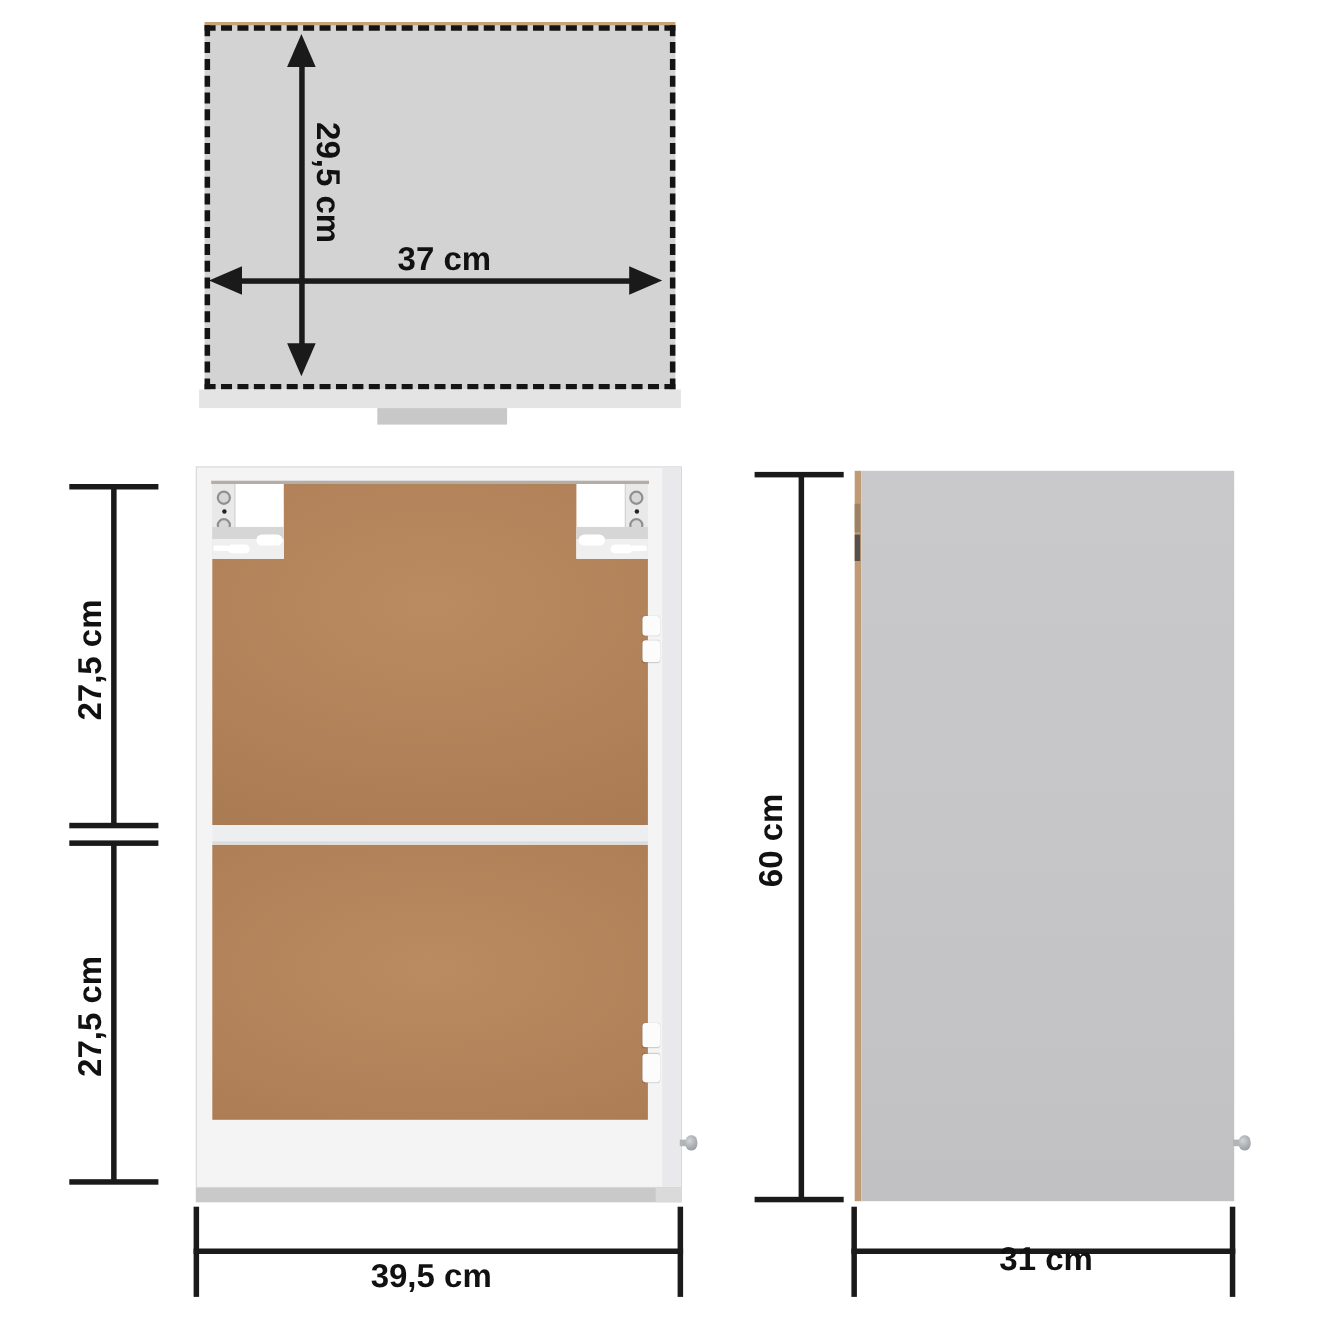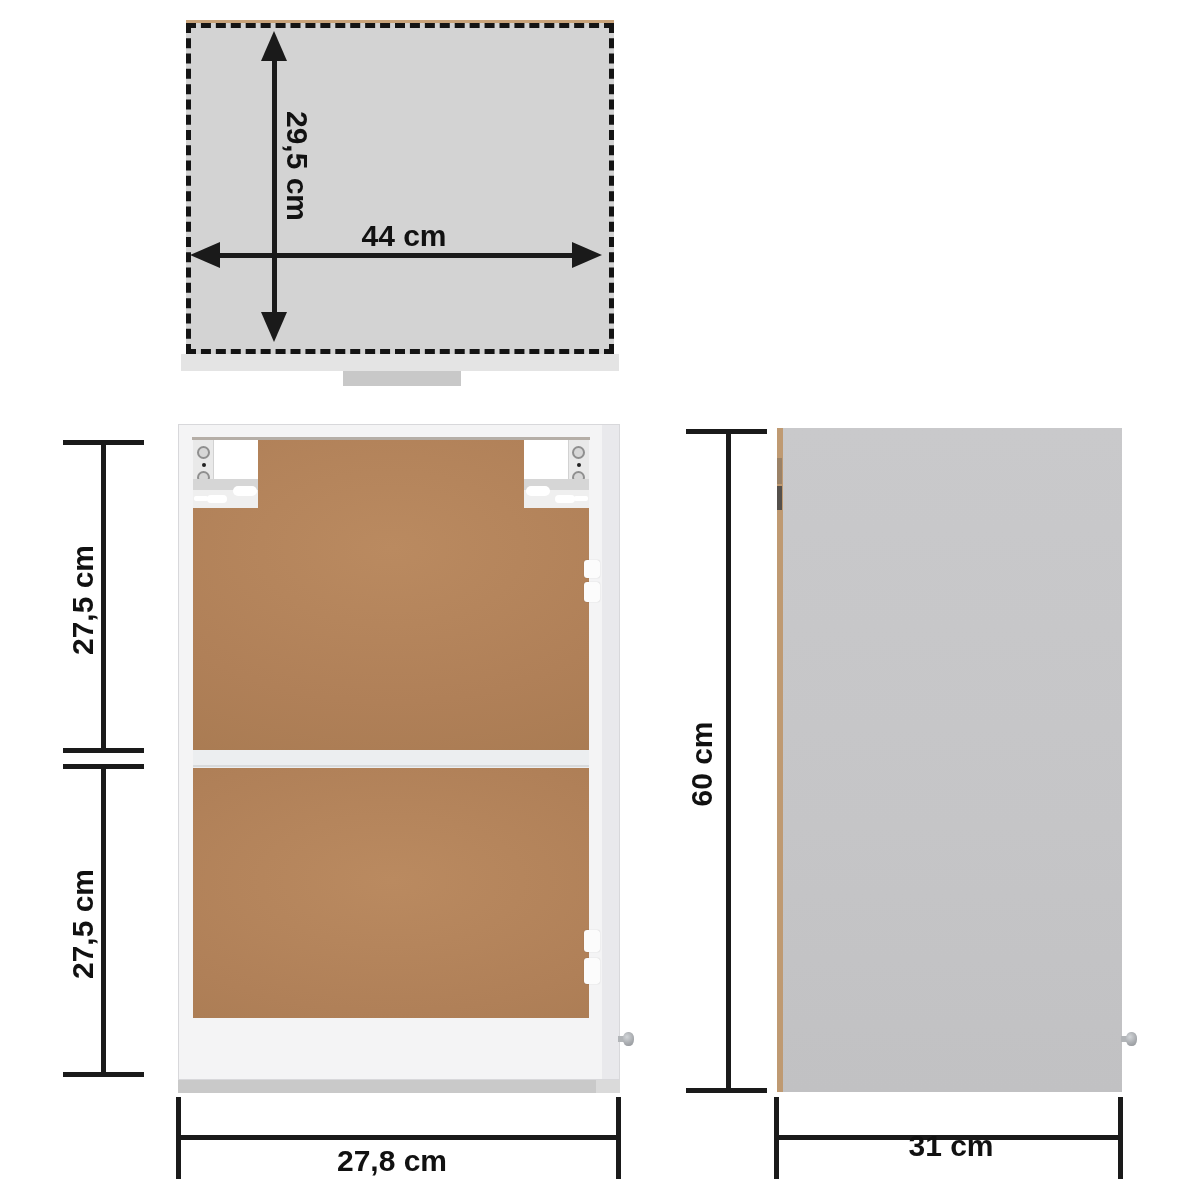--- a/index.html
+++ b/index.html
@@ -47,21 +47,21 @@
       <div class="tri tri-up" style="left:261px;top:31px;"></div>
       <div class="tri tri-down" style="left:261px;top:312px;"></div>
     </div>
     <div class="dim-label rot90" style="left:297px;top:166px;">29,5 cm</div>
 
     <div>
       <div class="abs ink" style="left:210px;top:253px;width:380px;height:5px;"></div>
       <div class="tri tri-left" style="left:190px;top:242px;"></div>
       <div class="tri tri-right" style="left:572px;top:242px;"></div>
     </div>
-    <div class="dim-label" style="left:404px;top:236px;">44 cm</div>
+    <div class="dim-label" style="left:404px;top:236px;">37 cm</div>
   </div>
 
   <div>
     <div class="abs" style="left:178px;top:424px;width:442px;height:656px;background:#f4f4f5;
                 border:1px solid #d8d8db;box-sizing:border-box;"></div>
     <div class="abs" style="left:602px;top:425px;width:17px;height:654px;background:#e9e9ec;"></div>
     <div class="abs" style="left:192px;top:437px;width:398px;height:3px;background:#b5aea7;"></div>
 
     <div class="abs" style="left:193px;top:440px;width:396px;height:310px;
                 background:radial-gradient(120% 90% at 50% 35%, #ba8a60 0%, #b08058 55%, #a67950 100%);"></div>
@@ -128,21 +128,21 @@
     <div class="abs ink" style="left:101px;top:767px;width:5px;height:308px;"></div>
     <div class="abs ink" style="left:63px;top:1072px;width:81px;height:5px;"></div>
   </div>
   <div class="dim-label rot270" style="left:83px;top:924px;">27,5 cm</div>
 
   <div>
     <div class="abs ink" style="left:176px;top:1097px;width:5px;height:82px;"></div>
     <div class="abs ink" style="left:176px;top:1135px;width:445px;height:5px;"></div>
     <div class="abs ink" style="left:616px;top:1097px;width:5px;height:82px;"></div>
   </div>
-  <div class="dim-label" style="left:392px;top:1161px;">27,8 cm</div>
+  <div class="dim-label" style="left:392px;top:1161px;">39,5 cm</div>
 
   <div>
     <div class="abs" style="left:777px;top:428px;width:6px;height:664px;background:#bf9a72;"></div>
     <div class="abs" style="left:783px;top:428px;width:339px;height:664px;
                 background:linear-gradient(180deg,#c9c9cb 0%,#c5c5c7 60%,#c1c1c3 100%);"></div>
     <div class="abs" style="left:777px;top:458px;width:5px;height:26px;background:#9b8267;"></div>
     <div class="abs" style="left:777px;top:486px;width:5px;height:24px;background:#55504b;"></div>
     <div>
       <div class="knob-stem" style="left:1121px;top:1036px;width:7px;height:6px;"></div>
       <div class="knob-head" style="left:1126px;top:1032px;width:11px;height:14px;"></div>

